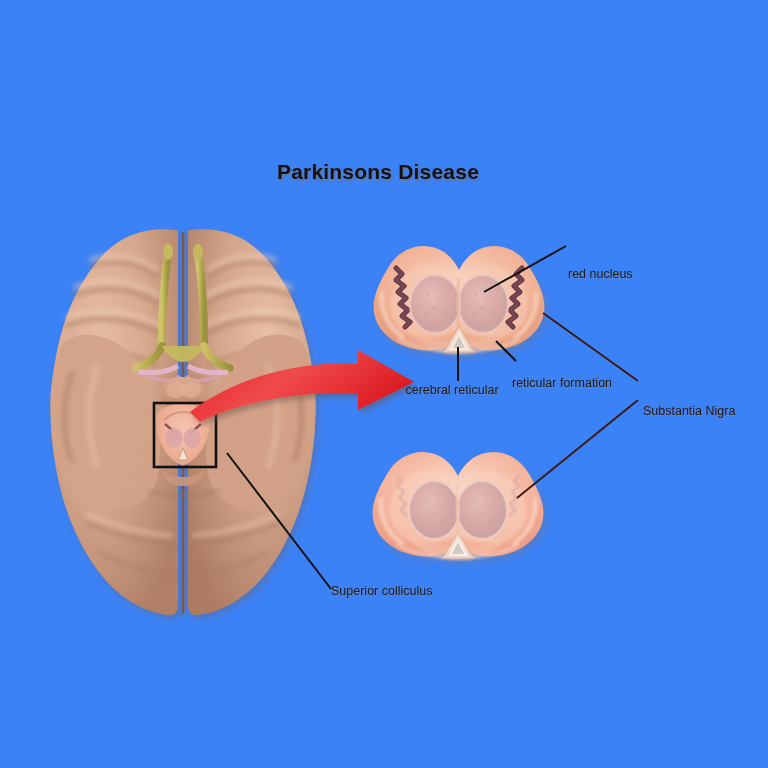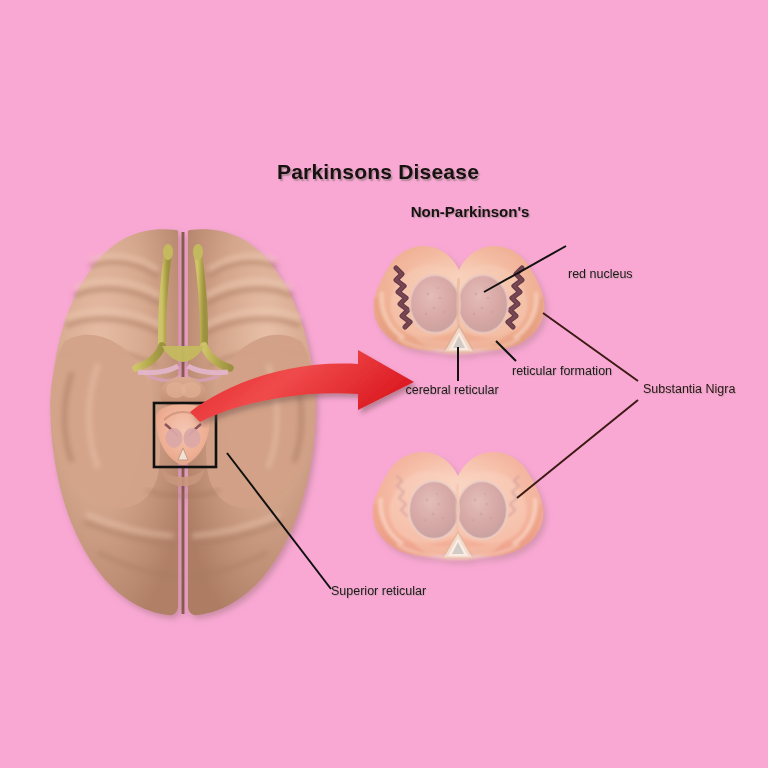--- a/index.html
+++ b/index.html
@@ -8,21 +8,21 @@
     padding: 0;
     background: #ffffff;
   }
   body {
     font-family: "Liberation Sans", sans-serif;
   }
   #canvas {
     position: relative;
     width: 768px;
     height: 768px;
-    background: #f9a8d4;
+    background: #3b82f6;
     overflow: hidden;
   }
   .abs { position: absolute; }
 
   
   #main-title {
     left: 0; right: 0; top: 160px;
     text-align: center;
     font-size: 21px;
     font-weight: bold;
@@ -239,21 +239,20 @@
       </filter>
     </defs>
     <g filter="url(#arrowShadow)">
       <path d="M8 74
                C46 44 110 22 176 26
                L176 12 L232 44 L176 72 L176 56
                C118 52 58 64 18 84 Z" fill="url(#gArrow)"></path>
     </g>
   </svg>
 
-  <div class="abs section-title" id="title-non-parkinsons">Non-Parkinson's</div>
 
   <div class="mid-wrap" id="mid-non">
     <svg width="215" height="145" viewBox="0 0 215 145" class="layer">
       <defs>
         <radialGradient id="gMidN" cx="50%" cy="38%" r="72%">
           <stop offset="0%" stop-color="#fadbc8"></stop>
           <stop offset="42%" stop-color="#f4bda4"></stop>
           <stop offset="78%" stop-color="#eda98c"></stop>
           <stop offset="100%" stop-color="#e0977b"></stop>
         </radialGradient>
@@ -446,21 +445,21 @@
 
     <line x1="638" y1="381" x2="543" y2="313" stroke="#3d1a14" stroke-width="2"></line>
 
     <line x1="638" y1="400" x2="517" y2="498" stroke="#3d1a14" stroke-width="2"></line>
 
     <line x1="227" y1="453" x2="331" y2="589" stroke="#111111" stroke-width="2"></line>
   </svg>
 
   <div class="abs leader-label" style="left:568px; top:238px;margin-top:29px;">red nucleus</div>
 
-  <div class="abs leader-label" style="left:512px; top:364px;text-align:center;">reticular formation</div>
+  <div class="abs leader-label" style="left:512px; top:376px;text-align:center;">reticular formation</div>
 
   <div class="abs leader-label" style="left:452px; top:383px; transform:translateX(-50%);">cerebral reticular</div>
 
-  <div class="abs leader-label brown" style="left:643px; top:382px;">Substantia Nigra</div>
-
-  <div class="abs leader-label" style="left:331px; top:584px;">Superior reticular</div>
+  <div class="abs leader-label brown" style="left:643px; top:404px;">Substantia Nigra</div>
+
+  <div class="abs leader-label" style="left:331px; top:584px;">Superior colliculus</div>
 
 </div>
 
 </body></html>

